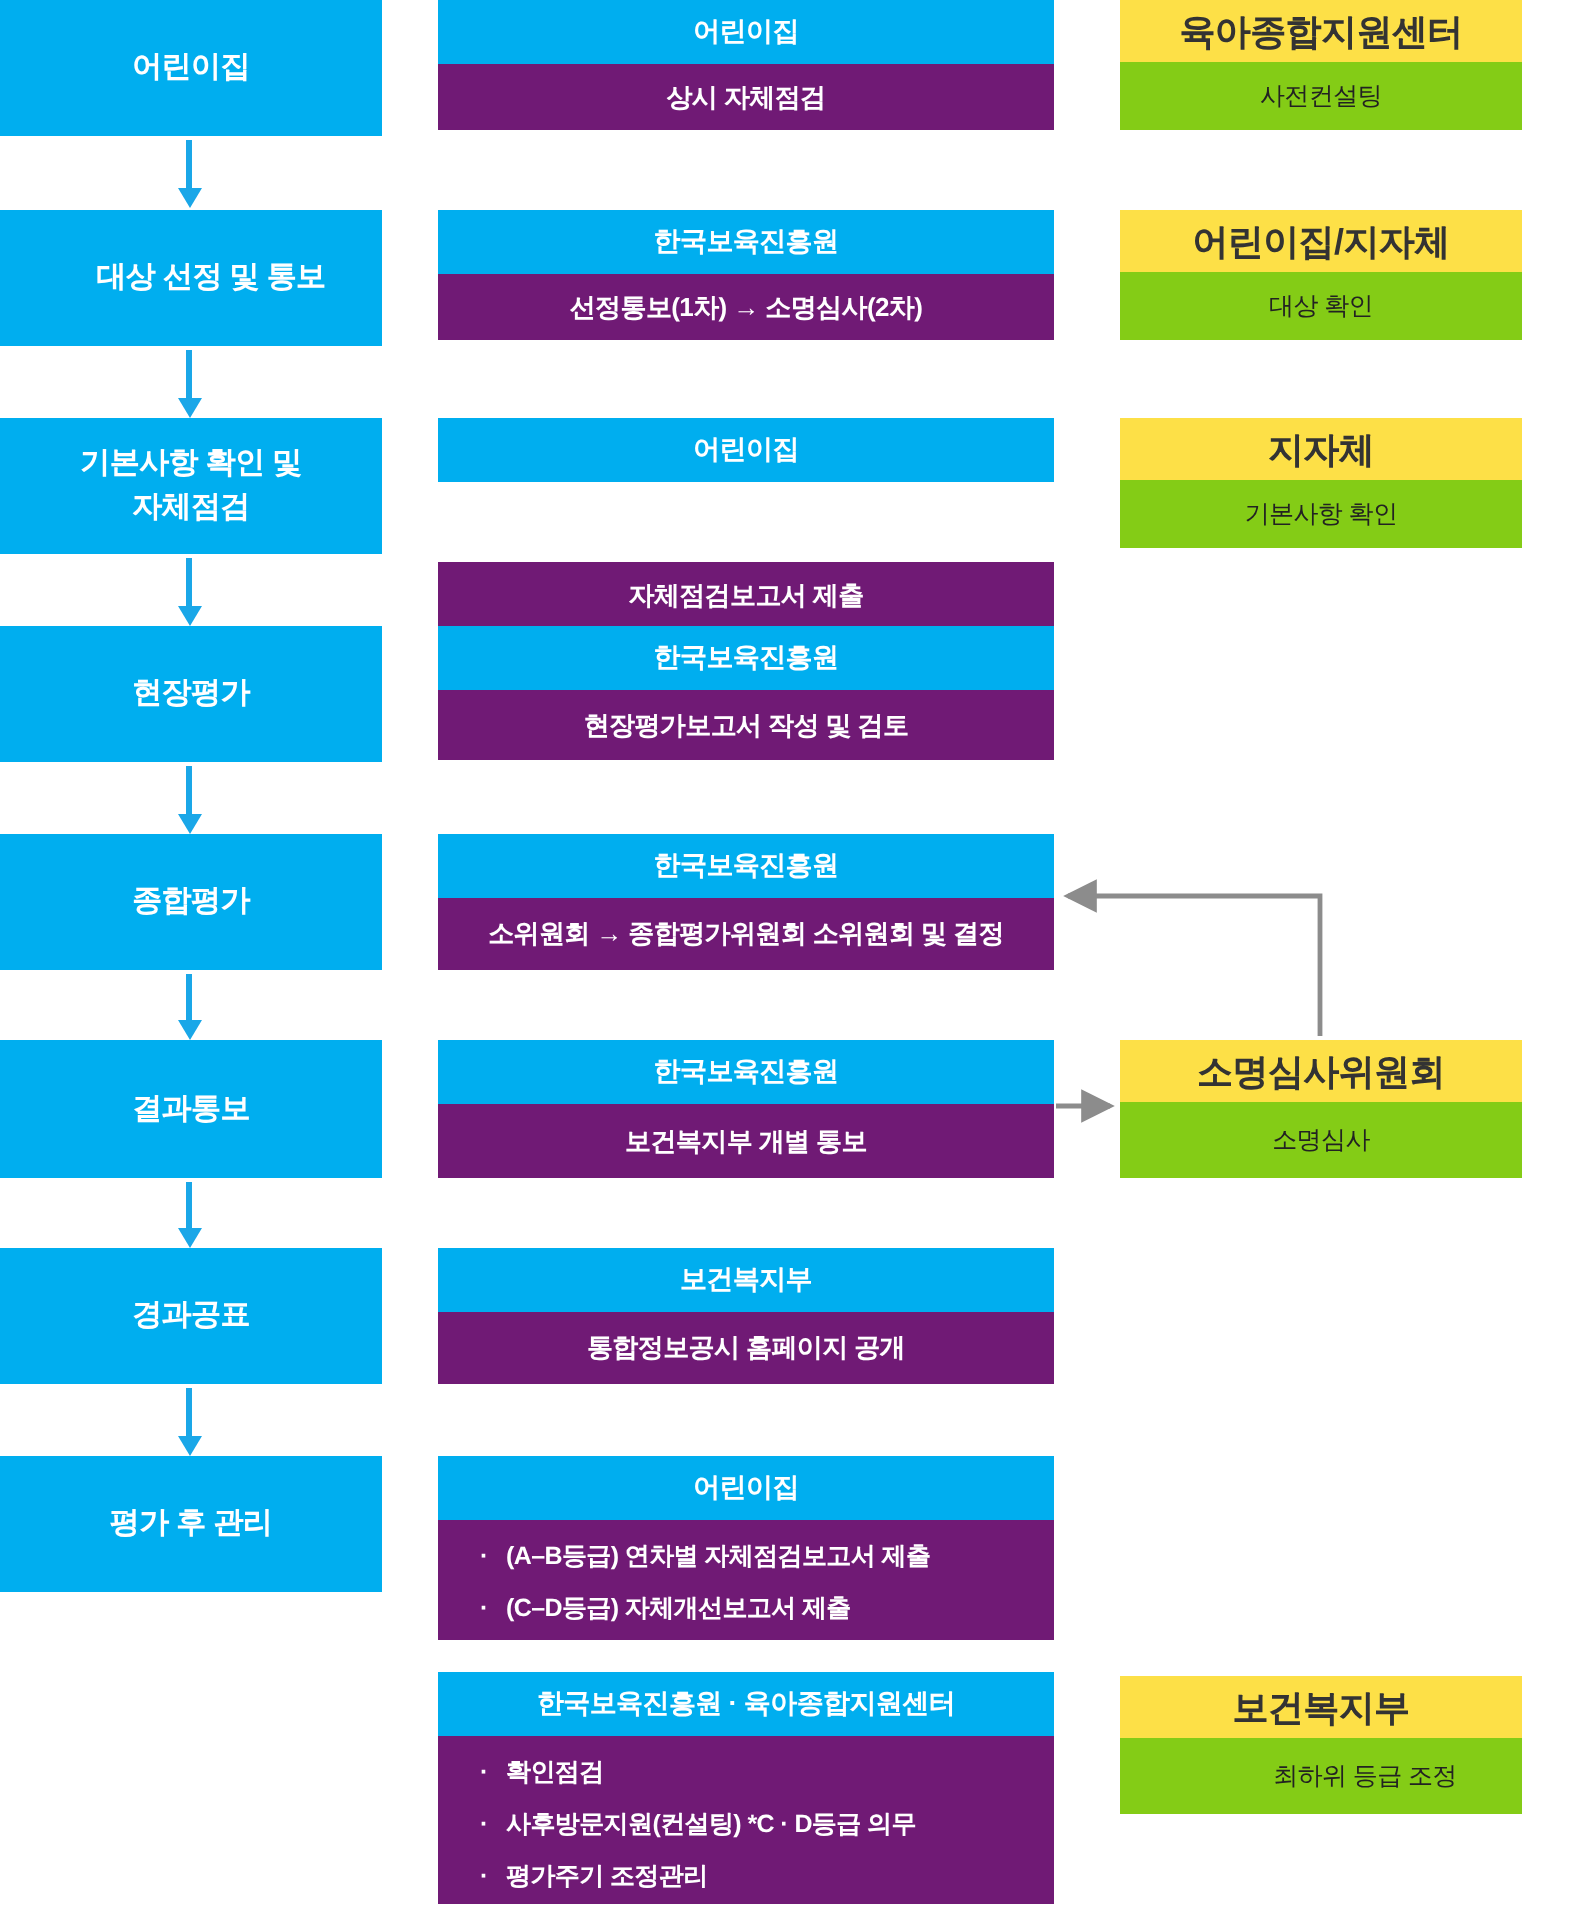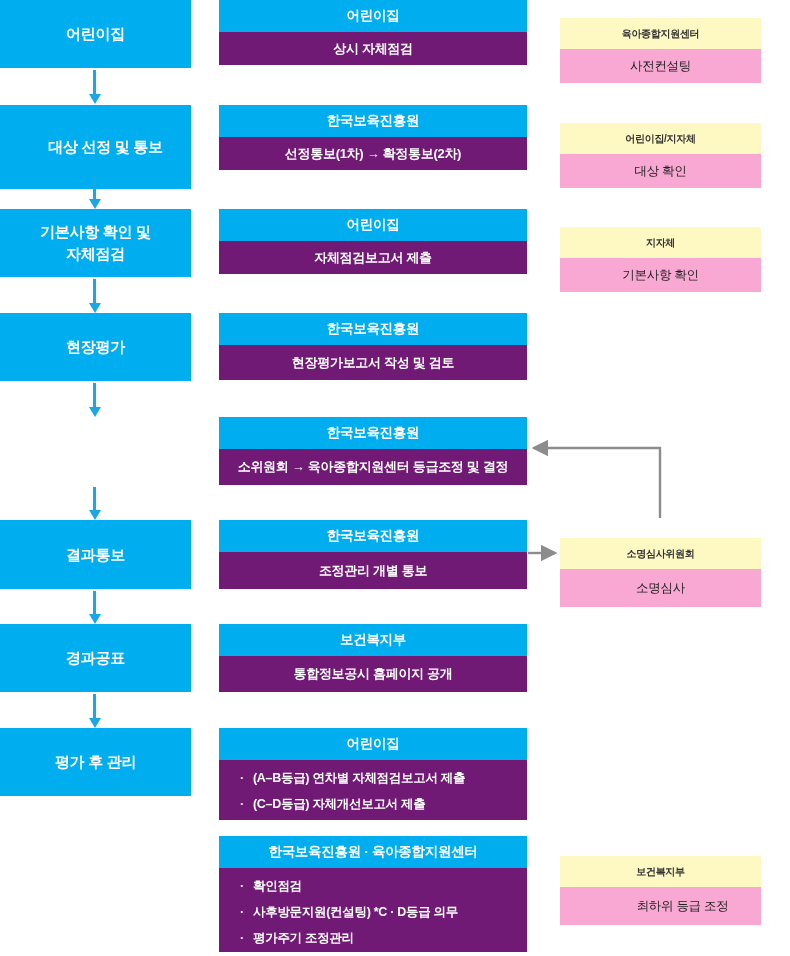--- a/index.html
+++ b/index.html
@@ -82,35 +82,34 @@
   .panel-body.list .li:last-child {
     margin-bottom: 0;
   }
   .panel-body.list .li .dot {
     position: absolute;
     left: -13px;
     top: 0;
   }
   
   .gpanel-head {
-    background: #fef9c3;
+    background: #fde047;
     color: #333333;
-    font-size: 10px;
-    font-weight: bold;
-    letter-spacing: -0.3px;
-    display: flex;
-    align-items: center;
-    justify-content: center;
-    text-align: center;
-    box-sizing: border-box;
-    width: 100%;
-    margin-top: 18px;
+    font-size: 18px;
+    font-weight: bold;
+    letter-spacing: -0.3px;
+    display: flex;
+    align-items: center;
+    justify-content: center;
+    text-align: center;
+    box-sizing: border-box;
+    width: 100%;
   }
   .gpanel-body {
-    background: #f9a8d4;
+    background: #84cc16;
     color: #222222;
     font-size: 12.5px;
     font-weight: normal;
     letter-spacing: -0.3px;
     display: flex;
     align-items: center;
     justify-content: center;
     text-align: center;
     box-sizing: border-box;
     width: 100%;
@@ -142,31 +141,34 @@
   }
 </style>
 </head>
 <body>
 
 <div id="diagram">
 
   <div class="box stage-box" style="left:0px;  top:0px;   width:191px; height:68px;">
     <span>어린이집</span>
   </div>
-  <div class="box stage-box" style="left:0px;  top:105px; width:191px; height:84px;padding-left:20px;">
+  <div class="box stage-box" style="left:0px;  top:105px; width:191px; height:68px;padding-left:20px;">
     <span>대상 선정 및 통보</span>
   </div>
   <div class="box stage-box" style="left:0px;  top:209px; width:191px; height:68px;">
     <span>
       <span>기본사항 확인 및</span><br>
       <span>자체점검</span>
     </span>
   </div>
   <div class="box stage-box" style="left:0px;  top:313px; width:191px; height:68px;text-align:center;">
     <span>현장평가</span>
+  </div>
+  <div class="box stage-box" style="left:0px;  top:417px; width:191px; height:68px;">
+    <span>종합평가</span>
   </div>
   <div class="box stage-box" style="left:0px;  top:520px; width:191px; height:69px;">
     <span>결과통보</span>
   </div>
   <div class="box stage-box" style="left:0px;  top:624px; width:191px; height:68px;">
     <span>경과공표</span>
   </div>
   <div class="box stage-box" style="left:0px;  top:728px; width:191px; height:68px;">
     <span>평가 후 관리</span>
   </div>
@@ -179,41 +181,41 @@
   <div class="arrow-down" style="left:93px; top:591px; height:24px;"></div>
   <div class="arrow-down" style="left:93px; top:694px; height:25px;"></div>
 
   <div class="panel" style="left:219px; top:0px; width:308px;">
     <div class="panel-head" style="height:32px;">어린이집</div>
     <div class="panel-body" style="height:33px;">상시 자체점검</div>
   </div>
 
   <div class="panel" style="left:219px; top:105px; width:308px;">
     <div class="panel-head" style="height:32px;">한국보육진흥원</div>
-    <div class="panel-body" style="height:33px;">선정통보(1차) → 확정통보(2차)</div>
+    <div class="panel-body" style="height:33px;">선정통보(1차) → 소명심사(2차)</div>
   </div>
 
   <div class="panel" style="left:219px; top:209px; width:308px;">
     <div class="panel-head" style="height:32px;">어린이집</div>
-    <div class="panel-body" style="height:33px;">자체점검보고서 제출</div>
+    <div class="panel-body" style="height:33px;margin-top:40px;">자체점검보고서 제출</div>
   </div>
 
   <div class="panel" style="left:219px; top:313px; width:308px;">
     <div class="panel-head" style="height:32px;">한국보육진흥원</div>
     <div class="panel-body" style="height:35px;">현장평가보고서 작성 및 검토</div>
   </div>
 
   <div class="panel" style="left:219px; top:417px; width:308px;">
     <div class="panel-head" style="height:32px;">한국보육진흥원</div>
-    <div class="panel-body" style="height:36px;">소위원회 → 육아종합지원센터 등급조정 및 결정</div>
+    <div class="panel-body" style="height:36px;">소위원회 → 종합평가위원회 소위원회 및 결정</div>
   </div>
 
   <div class="panel" style="left:219px; top:520px; width:308px;">
     <div class="panel-head" style="height:32px;">한국보육진흥원</div>
-    <div class="panel-body" style="height:37px;">조정관리 개별 통보</div>
+    <div class="panel-body" style="height:37px;">보건복지부 개별 통보</div>
   </div>
 
   <div class="panel" style="left:219px; top:624px; width:308px;">
     <div class="panel-head" style="height:32px;">보건복지부</div>
     <div class="panel-body" style="height:36px;">통합정보공시 홈페이지 공개</div>
   </div>
 
   <div class="panel" style="left:219px; top:728px; width:308px;">
     <div class="panel-head" style="height:32px;">어린이집</div>
     <div class="panel-body list" style="height:60px;">

